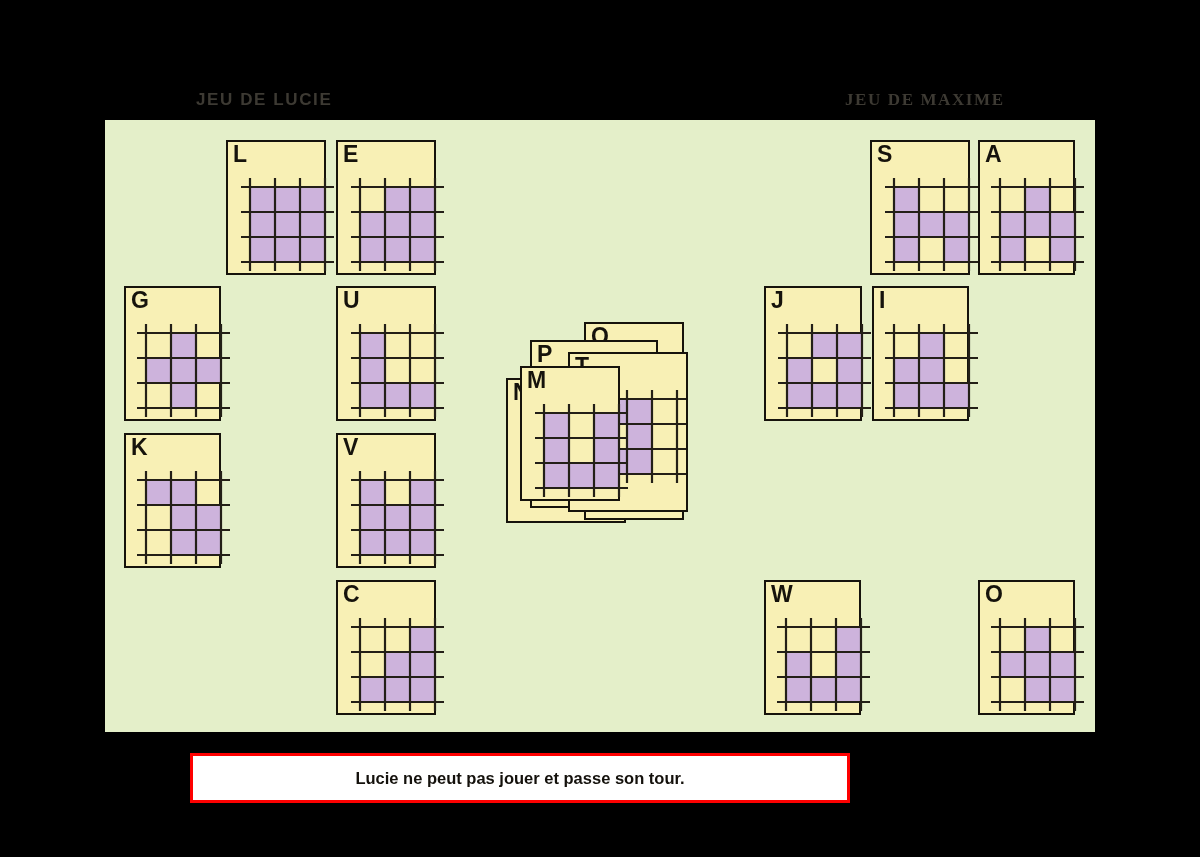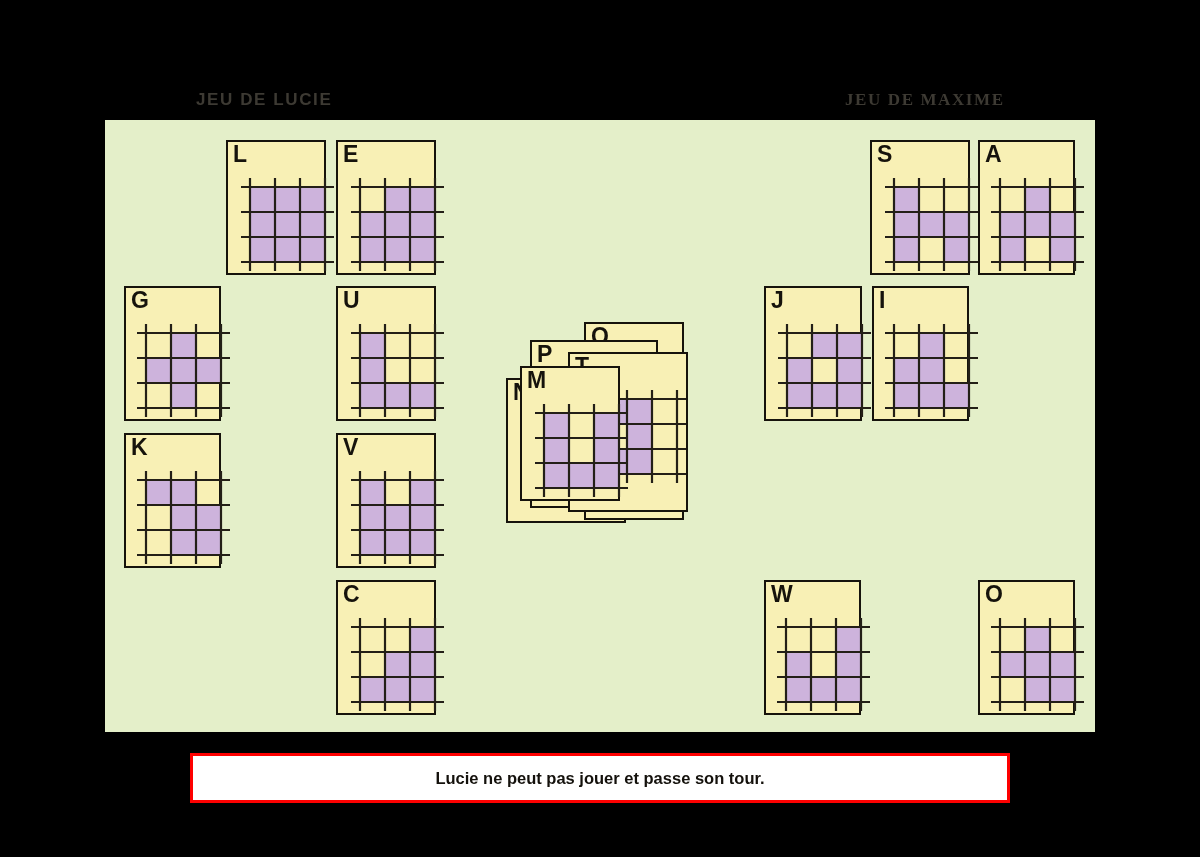--- a/index.html
+++ b/index.html
@@ -29,21 +29,21 @@
   }
   .card-letter{
     position:absolute;left:5px;top:0px;font-size:23px;font-weight:bold;
     color:#16130c;line-height:1.05;font-family:"Liberation Sans","DejaVu Sans",sans-serif;
   }
   .grid{position:absolute;}
   .grid svg{display:block;overflow:visible;}
 
   
   #message-box{
-    position:absolute;left:190px;top:753px;width:820px;height:50px;
+    position:absolute;left:190px;top:753px;width:660px;height:50px;
     background:#ffffff;border:3px solid #fe0000;box-sizing:border-box;
     display:flex;align-items:center;justify-content:center;
   }
   #message-text{
     color:#14110c;font-size:16.5px;font-weight:bold;
     font-family:"Liberation Sans","DejaVu Sans",sans-serif;
   }
 </style>
 </head>
 <body>

